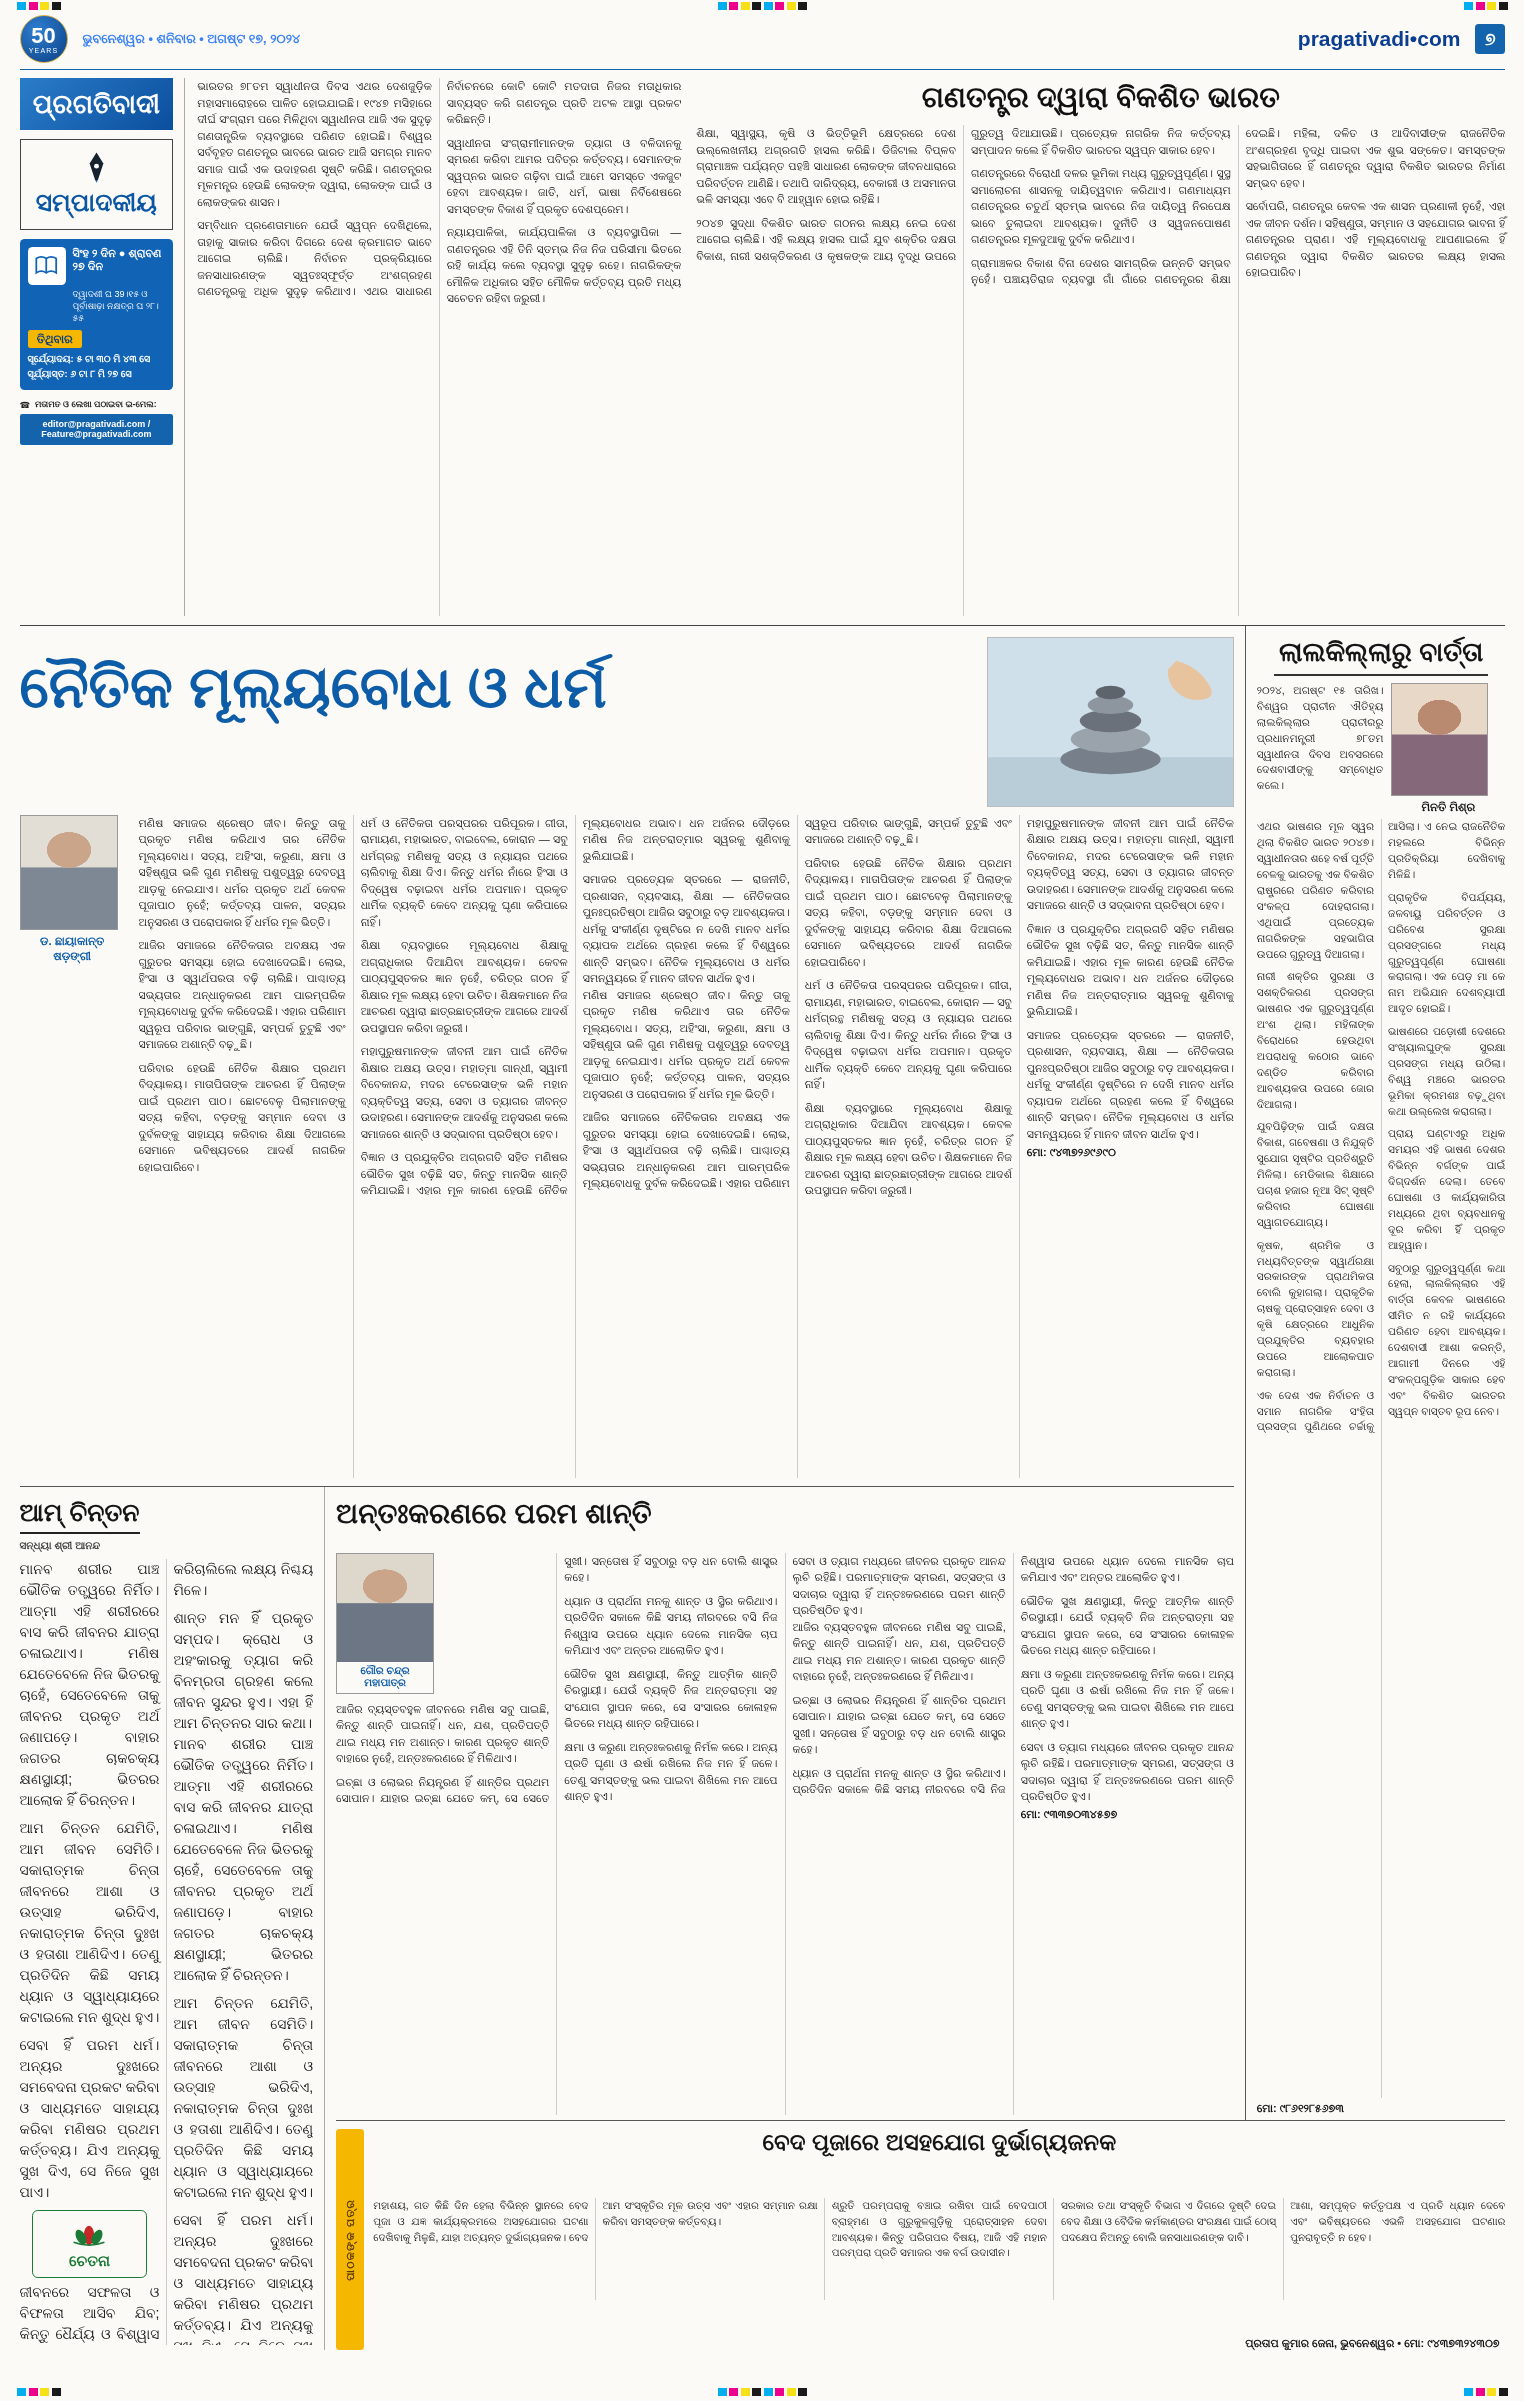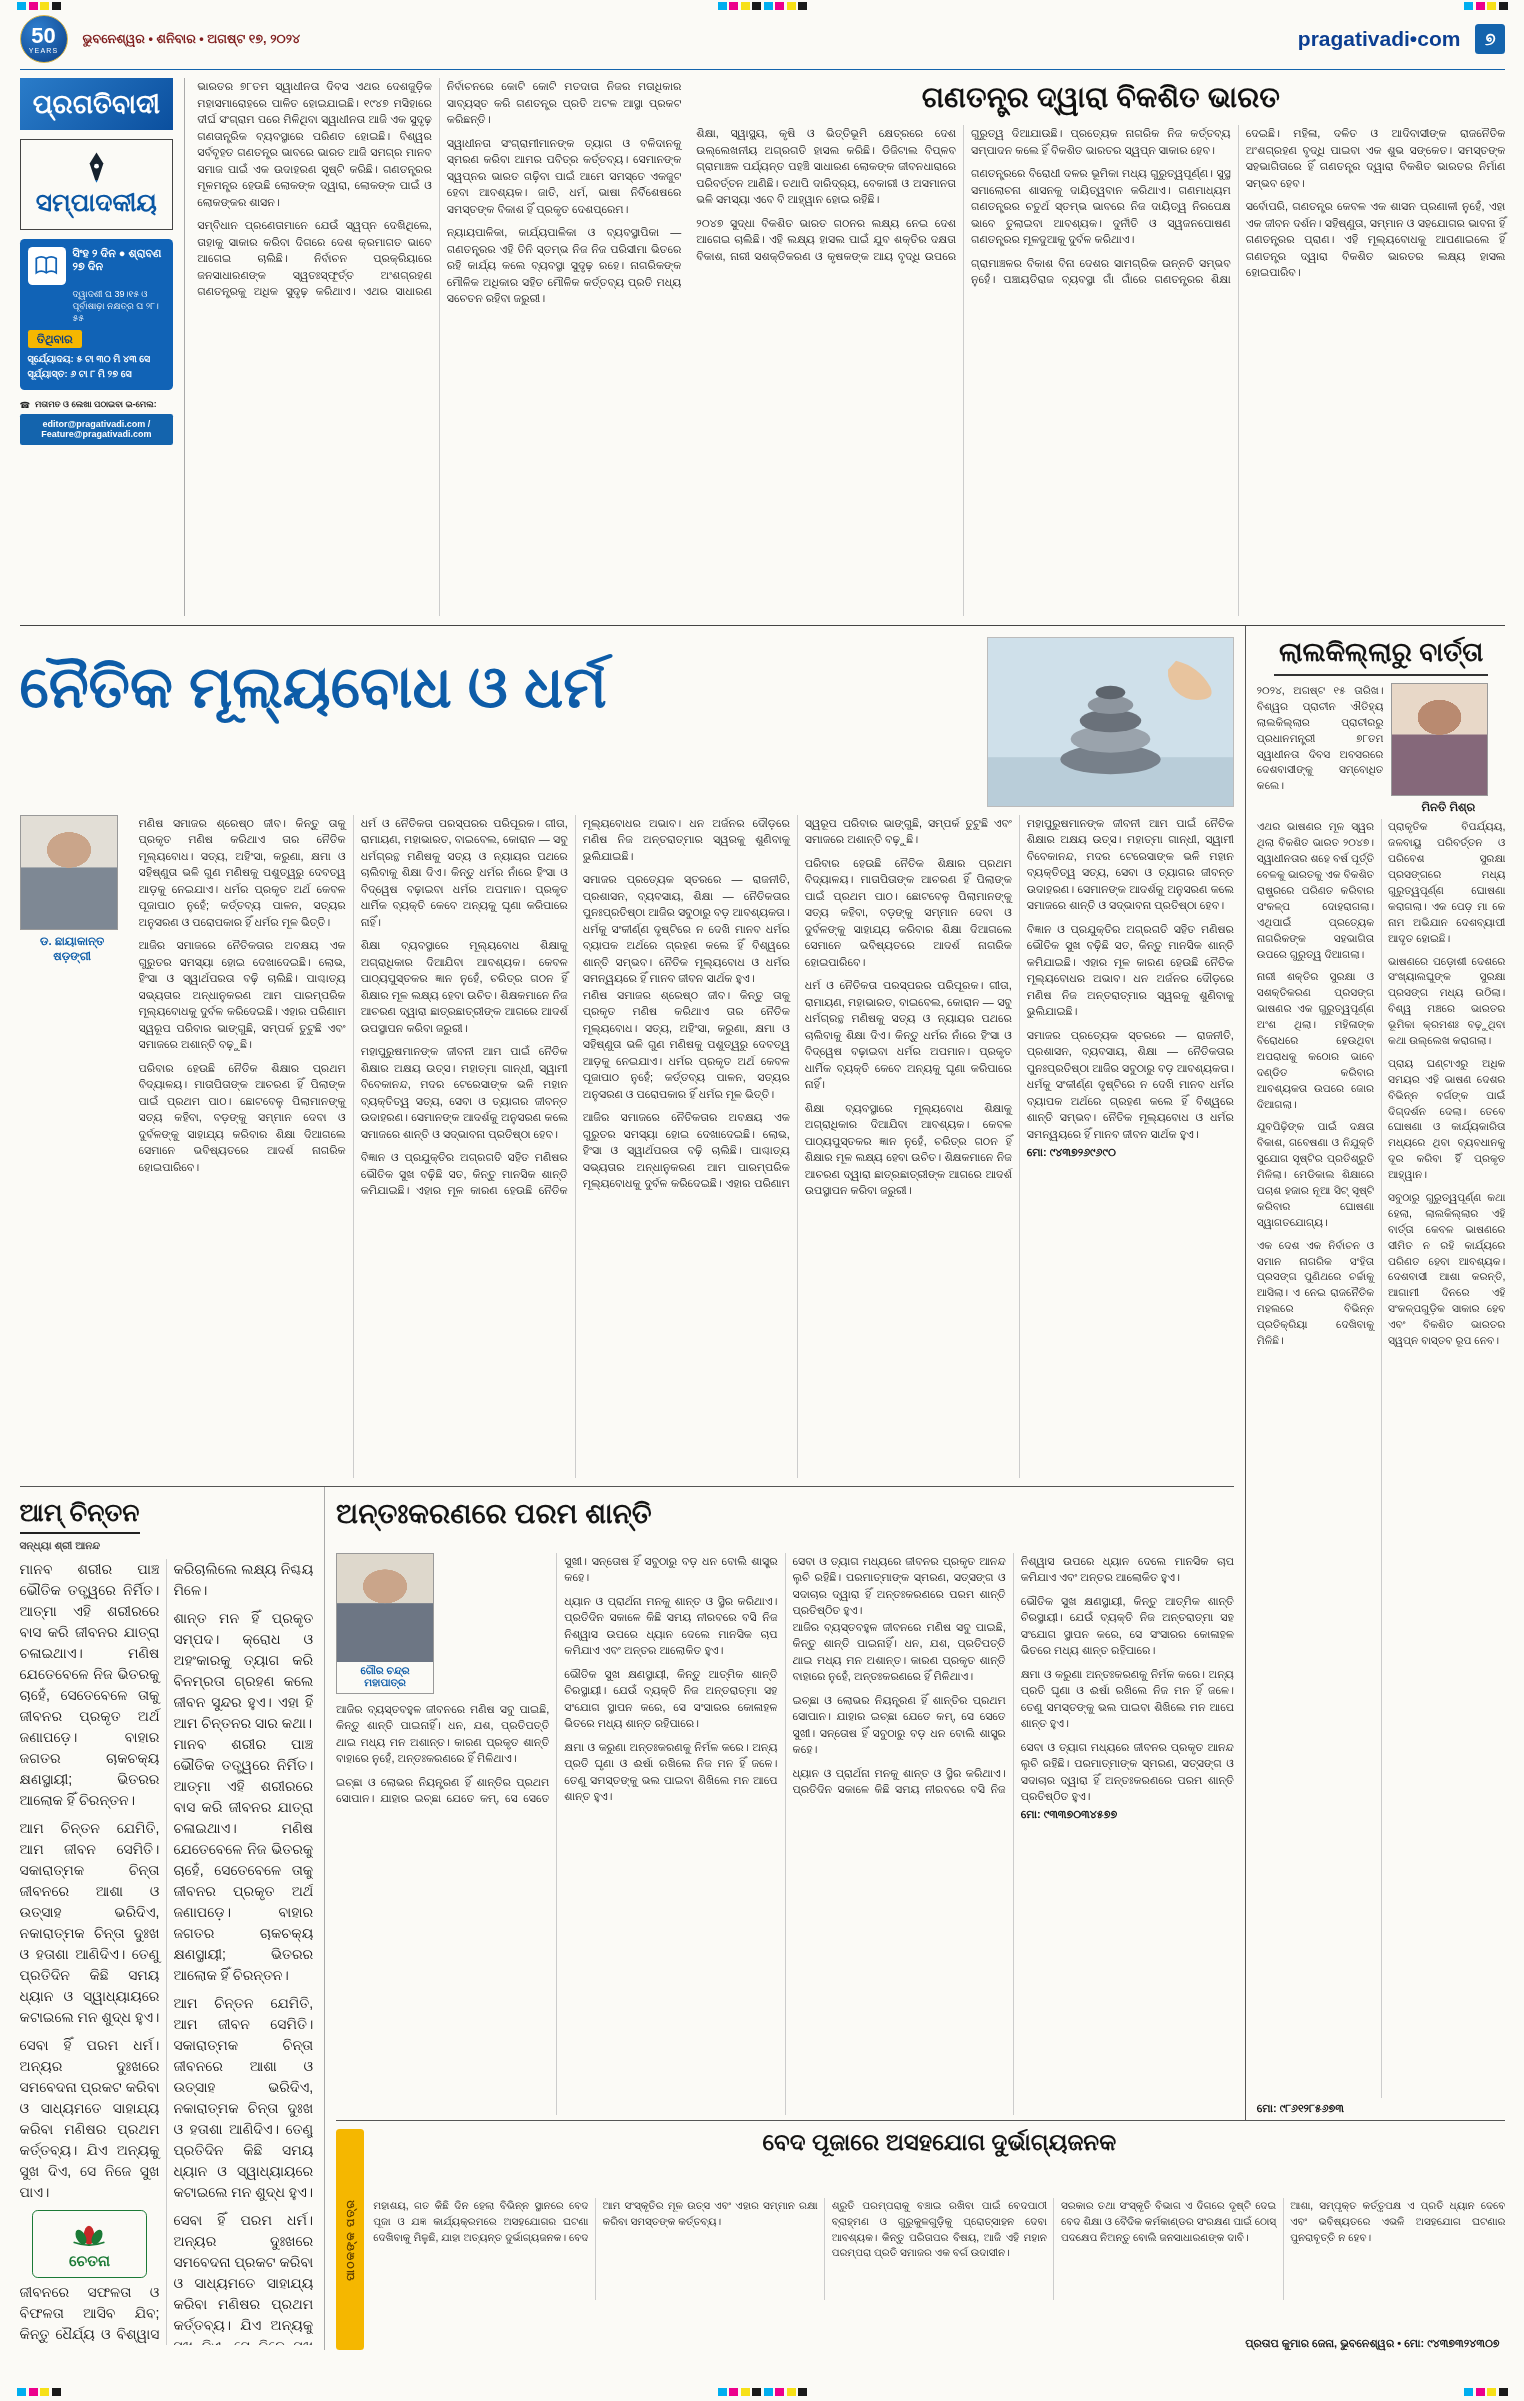--- a/index.html
+++ b/index.html
@@ -16,21 +16,21 @@
   .regrow span { width:9.2px; height:8px; display:inline-block; }
   .c{background:#00aeef}.m{background:#ec008c}.y{background:#f7e017}.k{background:#1a1a1a}
   .reg-top { position:absolute; top:2.3px; left:17.3px; right:17.3px; display:flex; justify-content:space-between; }
   .reg-bottom { position:absolute; bottom:4.6px; left:17.3px; right:17.3px; display:flex; justify-content:space-between; }
 
   
   .header { display:flex; align-items:center; gap:15px; padding: 15px 19.6px 3.5px 19.6px; }
   .anniv { width:48px; height:48px; border-radius:50%; background: radial-gradient(circle at 35% 30%, #2e7fd0, #0b3e84); color:#fff; display:flex; flex-direction:column; align-items:center; justify-content:center; border:1.7px solid #d8b44a; flex:none; }
   .anniv .num { font-size:22px; font-weight:bold; line-height:1; }
   .anniv .sub { font-size:7px; letter-spacing:1.2px; }
-  .dateline { font-size:12.7px; font-weight:bold; color:#7f1d1d; }
+  .dateline { font-size:12.7px; font-weight:bold; color:#3b82f6; }
   .hspace { flex:1; }
   .site { font-size:21px; font-weight:bold; color:#0b3e91; }
   .page-badge { width:30px; height:30px; background:#1464ad; color:#fff; font-size:17.3px; font-weight:bold; display:flex; align-items:center; justify-content:center; border-radius:3.5px; }
   .header-rule { height:1.7px; background:#1464ad; margin: 2.3px 19.6px 0 19.6px; }
 
   
   .band1 { display:flex; gap:12.7px; margin: 8px 19.6px 0 19.6px; height: 548px; border-bottom: 1.7px solid #444; padding-bottom: 9.2px; }
   .sidebar { width:165px; flex:none; border-right:0.6px solid #aaa; padding-right:10.4px; display:flex; flex-direction:column; gap:9.2px; }
   .masthead { background: linear-gradient(135deg,#2a7cc9,#0b4f9e); color:#fff; font-size:26.5px; font-weight:bold; text-align:center; padding:10.4px 3.5px; border-radius:0; }
   .edit-box { border:1.2px solid #444; padding:10.4px 5.8px; text-align:center; }
@@ -266,20 +266,21 @@
         </div>
       <div class="rc-photo-wrap">
         <div class="rc-photo"></div>
         <div class="rc-author">ମିନତି ମିଶ୍ର</div>
       </div>
     </div>
     <div class="rc-body">
         <p class="para">ଏଥର ଭାଷଣର ମୂଳ ସ୍ୱର ଥିଲା ବିକଶିତ ଭାରତ ୨୦୪୭। ସ୍ୱାଧୀନତାର ଶହେ ବର୍ଷ ପୂର୍ତ୍ତି ବେଳକୁ ଭାରତକୁ ଏକ ବିକଶିତ ରାଷ୍ଟ୍ରରେ ପରିଣତ କରିବାର ସଂକଳ୍ପ ଦୋହରାଗଲା। ଏଥିପାଇଁ ପ୍ରତ୍ୟେକ ନାଗରିକଙ୍କ ସହଭାଗିତା ଉପରେ ଗୁରୁତ୍ୱ ଦିଆଗଲା।</p>
         <p class="para">ନାରୀ ଶକ୍ତିର ସୁରକ୍ଷା ଓ ସଶକ୍ତିକରଣ ପ୍ରସଙ୍ଗ ଭାଷଣର ଏକ ଗୁରୁତ୍ୱପୂର୍ଣ୍ଣ ଅଂଶ ଥିଲା। ମହିଳାଙ୍କ ବିରୋଧରେ ହେଉଥିବା ଅପରାଧକୁ କଠୋର ଭାବେ ଦଣ୍ଡିତ କରିବାର ଆବଶ୍ୟକତା ଉପରେ ଜୋର ଦିଆଗଲା।</p>
         <p class="para">ଯୁବପିଢ଼ିଙ୍କ ପାଇଁ ଦକ୍ଷତା ବିକାଶ, ଗବେଷଣା ଓ ନିଯୁକ୍ତି ସୁଯୋଗ ସୃଷ୍ଟିର ପ୍ରତିଶ୍ରୁତି ମିଳିଲା। ମେଡିକାଲ ଶିକ୍ଷାରେ ପଚାଶ ହଜାର ନୂଆ ସିଟ୍ ସୃଷ୍ଟି କରିବାର ଘୋଷଣା ସ୍ୱାଗତଯୋଗ୍ୟ।</p>
+        <p class="para">କୃଷକ, ଶ୍ରମିକ ଓ ମଧ୍ୟବିତ୍ତଙ୍କ ସ୍ୱାର୍ଥରକ୍ଷା ସରକାରଙ୍କ ପ୍ରାଥମିକତା ବୋଲି କୁହାଗଲା। ପ୍ରାକୃତିକ ଚାଷକୁ ପ୍ରୋତ୍ସାହନ ଦେବା ଓ କୃଷି କ୍ଷେତ୍ରରେ ଆଧୁନିକ ପ୍ରଯୁକ୍ତିର ବ୍ୟବହାର ଉପରେ ଆଲୋକପାତ କରାଗଲା।</p>
         <p class="para">ଏକ ଦେଶ ଏକ ନିର୍ବାଚନ ଓ ସମାନ ନାଗରିକ ସଂହିତା ପ୍ରସଙ୍ଗ ପୁଣିଥରେ ଚର୍ଚ୍ଚାକୁ ଆସିଲା। ଏ ନେଇ ରାଜନୈତିକ ମହଲରେ ବିଭିନ୍ନ ପ୍ରତିକ୍ରିୟା ଦେଖିବାକୁ ମିଳିଛି।</p>
         <p class="para">ପ୍ରାକୃତିକ ବିପର୍ଯ୍ୟୟ, ଜଳବାୟୁ ପରିବର୍ତ୍ତନ ଓ ପରିବେଶ ସୁରକ୍ଷା ପ୍ରସଙ୍ଗରେ ମଧ୍ୟ ଗୁରୁତ୍ୱପୂର୍ଣ୍ଣ ଘୋଷଣା କରାଗଲା। ଏକ ପେଡ଼ ମା କେ ନାମ ଅଭିଯାନ ଦେଶବ୍ୟାପୀ ଆଦୃତ ହୋଇଛି।</p>
         <p class="para">ଭାଷଣରେ ପଡ଼ୋଶୀ ଦେଶରେ ସଂଖ୍ୟାଲଘୁଙ୍କ ସୁରକ୍ଷା ପ୍ରସଙ୍ଗ ମଧ୍ୟ ଉଠିଲା। ବିଶ୍ୱ ମଞ୍ଚରେ ଭାରତର ଭୂମିକା କ୍ରମଶଃ ବଢ଼ୁଥିବା କଥା ଉଲ୍ଲେଖ କରାଗଲା।</p>
         <p class="para">ପ୍ରାୟ ଘଣ୍ଟାଏରୁ ଅଧିକ ସମୟର ଏହି ଭାଷଣ ଦେଶର ବିଭିନ୍ନ ବର୍ଗଙ୍କ ପାଇଁ ଦିଗ୍‌ଦର୍ଶନ ଦେଲା। ତେବେ ଘୋଷଣା ଓ କାର୍ଯ୍ୟକାରିତା ମଧ୍ୟରେ ଥିବା ବ୍ୟବଧାନକୁ ଦୂର କରିବା ହିଁ ପ୍ରକୃତ ଆହ୍ୱାନ।</p>
         <p class="para">ସବୁଠାରୁ ଗୁରୁତ୍ୱପୂର୍ଣ୍ଣ କଥା ହେଲା, ଲାଲକିଲ୍ଲାର ଏହି ବାର୍ତ୍ତା କେବଳ ଭାଷଣରେ ସୀମିତ ନ ରହି କାର୍ଯ୍ୟରେ ପରିଣତ ହେବା ଆବଶ୍ୟକ। ଦେଶବାସୀ ଆଶା କରନ୍ତି, ଆଗାମୀ ଦିନରେ ଏହି ସଂକଳ୍ପଗୁଡ଼ିକ ସାକାର ହେବ ଏବଂ ବିକଶିତ ଭାରତର ସ୍ୱପ୍ନ ବାସ୍ତବ ରୂପ ନେବ।</p>
       </div>
     <div class="phone">ମୋ: ୯୮୬୧୨୮୫୬୭୩</div>
   </div>
 
   <div class="aam">

